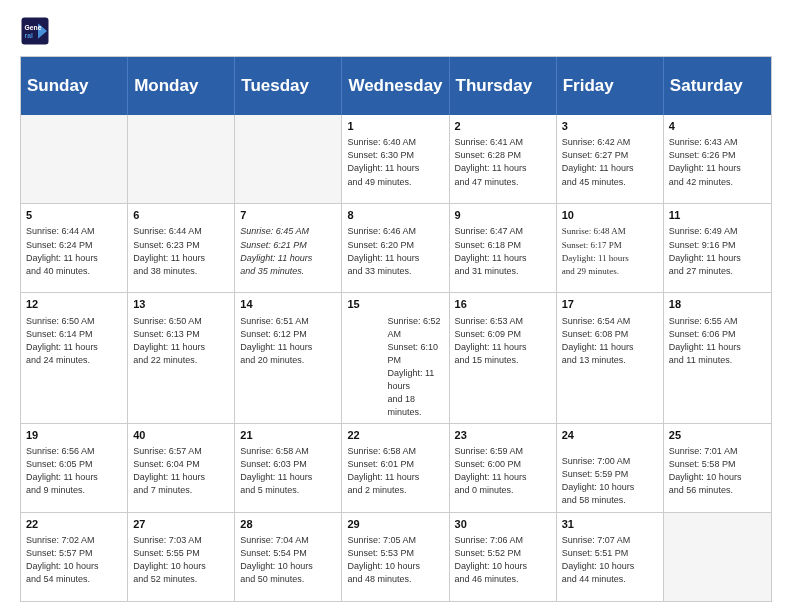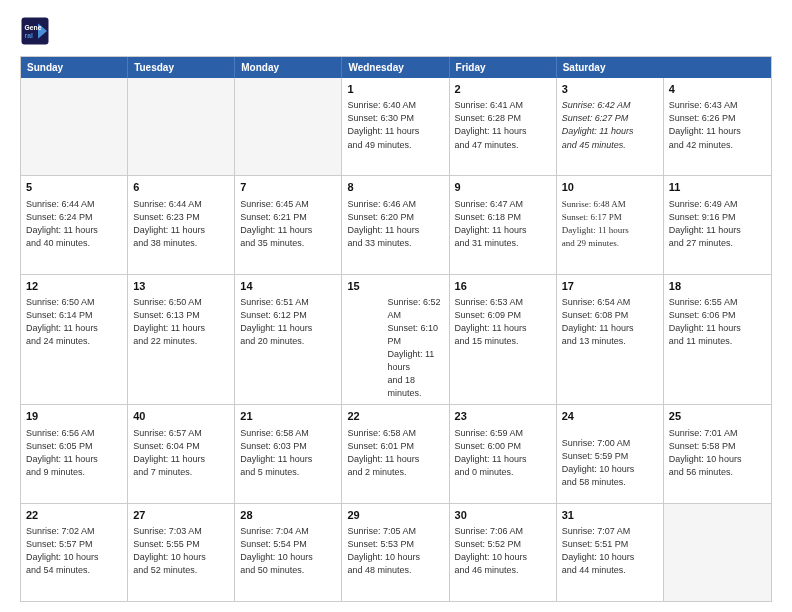--- a/index.html
+++ b/index.html
@@ -57,23 +57,23 @@
       flex-direction: column;
       border: 1px solid #ccc;
     }
     .cal-header {
       display: grid;
       grid-template-columns: repeat(7, 1fr);
       background: #2b5fa8;
     }
     .cal-header-cell {
       color: #fff;
-      font-size: 10px;
+      font-size: 17px;
       font-weight: bold;
-      padding: 5px 6px;
+      padding: 19px 6px;
       text-align: left;
       border-right: 1px solid #4a7ac0;
     }
     .cal-header-cell:last-child { border-right: none; }
     .cal-body {
       flex: 1;
       display: flex;
       flex-direction: column;
     }
     .cal-row {
@@ -127,23 +127,24 @@
     </div>
     <div class="title-block">
       <div class="month-title"></div>
       <div class="location"></div>
     </div>
   </div>
 
   <div class="calendar">
     <div class="cal-header">
     <div class="cal-header-cell">Sunday</div>
+        <div class="cal-header-cell">Monday</div>
         <div class="cal-header-cell">Tuesday</div>
-        <div class="cal-header-cell">Monday</div>
         <div class="cal-header-cell">Wednesday</div>
+        <div class="cal-header-cell">Thursday</div>
         <div class="cal-header-cell">Friday</div>
         <div class="cal-header-cell">Saturday</div>
       </div>
     <div class="cal-body">
     <div class="cal-row">
           <div class="cal-cell empty"></div>
           <div class="cal-cell empty"></div>
           <div class="cal-cell empty"></div>
           <div class="cal-cell">
             <div class="day-num">1</div>
@@ -154,21 +155,21 @@
           </div>
           <div class="cal-cell">
             <div class="day-num">2</div>
             <div class="cell-text" style="white-space: pre-line;">Sunrise: 6:41 AM
 Sunset: 6:28 PM
 Daylight: 11 hours
 and 47 minutes.</div>
           </div>
           <div class="cal-cell">
             <div class="day-num">3</div>
-            <div class="cell-text" style="white-space: pre-line; font-style: italic;">Sunrise: 6:42 AM
+            <div class="cell-text" style="white-space: pre-line;">Sunrise: 6:42 AM
 Sunset: 6:27 PM
 Daylight: 11 hours
 and 45 minutes.</div>
           </div>
           <div class="cal-cell">
             <div class="day-num">4</div>
             <div class="cell-text" style="white-space: pre-line;">Sunrise: 6:43 AM
 Sunset: 6:26 PM
 Daylight: 11 hours
 and 42 minutes.</div>
@@ -184,21 +185,21 @@
           </div>
           <div class="cal-cell">
             <div class="day-num">6</div>
             <div class="cell-text" style="white-space: pre-line;">Sunrise: 6:44 AM
 Sunset: 6:23 PM
 Daylight: 11 hours
 and 38 minutes.</div>
           </div>
           <div class="cal-cell">
             <div class="day-num">7</div>
-            <div class="cell-text" style="white-space: pre-line;">Sunrise: 6:45 AM
+            <div class="cell-text" style="white-space: pre-line; font-style: italic;">Sunrise: 6:45 AM
 Sunset: 6:21 PM
 Daylight: 11 hours
 and 35 minutes.</div>
           </div>
           <div class="cal-cell">
             <div class="day-num">8</div>
             <div class="cell-text" style="white-space: pre-line;">Sunrise: 6:46 AM
 Sunset: 6:20 PM
 Daylight: 11 hours
 and 33 minutes.</div>

